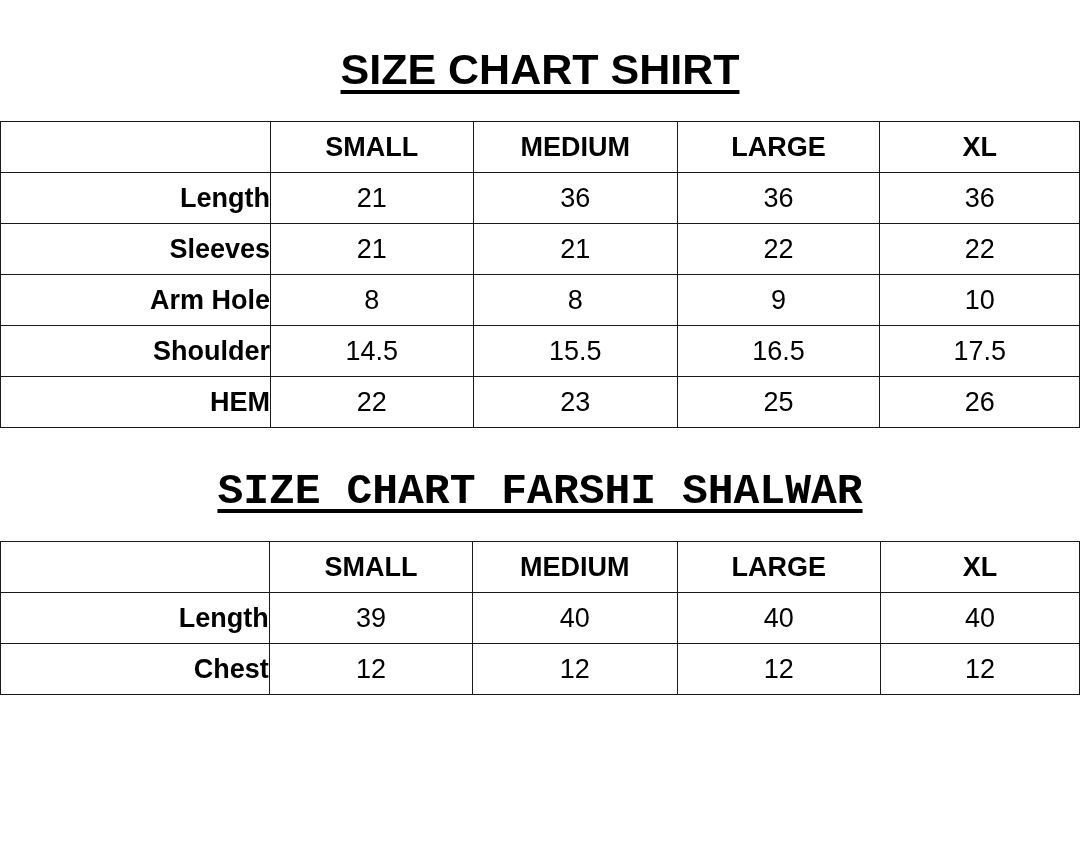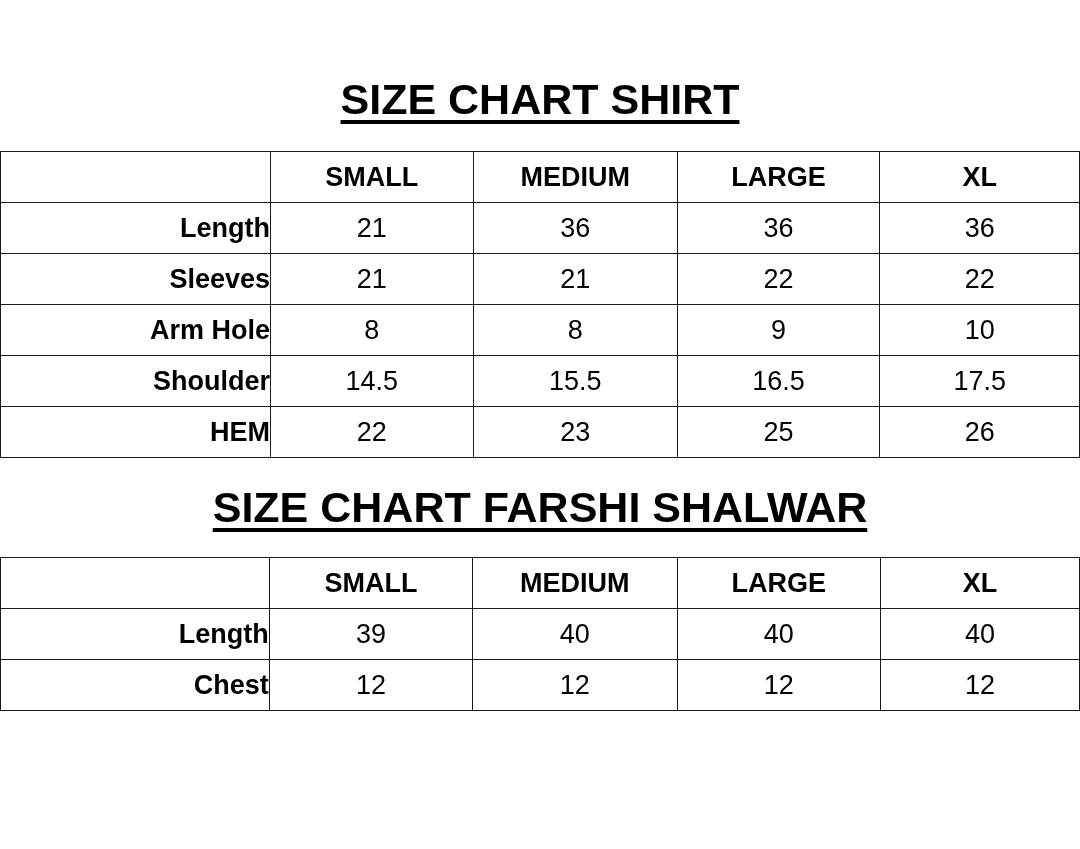--- a/index.html
+++ b/index.html
@@ -27,33 +27,34 @@
     text-align: center;
     font-weight: bold;
     font-size: 43px;
     letter-spacing: 0px;
     line-height: 1;
     text-decoration: underline;
     text-underline-offset: 6px;
     text-decoration-thickness: 4px;
   }
   #block-shirt .chart-title {
-    margin: 16px;
-    padding-top: 62px;
+    margin: 0;
+    padding-top: 48px;
     padding-bottom: 0;
   }
   #block-shalwar .chart-title {
     margin: 0;
     padding-top: 28px;
     padding-bottom: 0;
+    font-family: Liberation Mono, monospace;
   }
   table.size-table {
     border-collapse: collapse;
     table-layout: fixed;
-    margin: 0 auto;
+    margin: 14px auto;
   }
   #block-shirt table.size-table {
     margin-top: 30px;
   }
   #block-shalwar table.size-table {
     margin-top: 28px;
   }
   table.size-table td, table.size-table th {
     border: 1px solid #1a1a1a;
     text-align: center;

